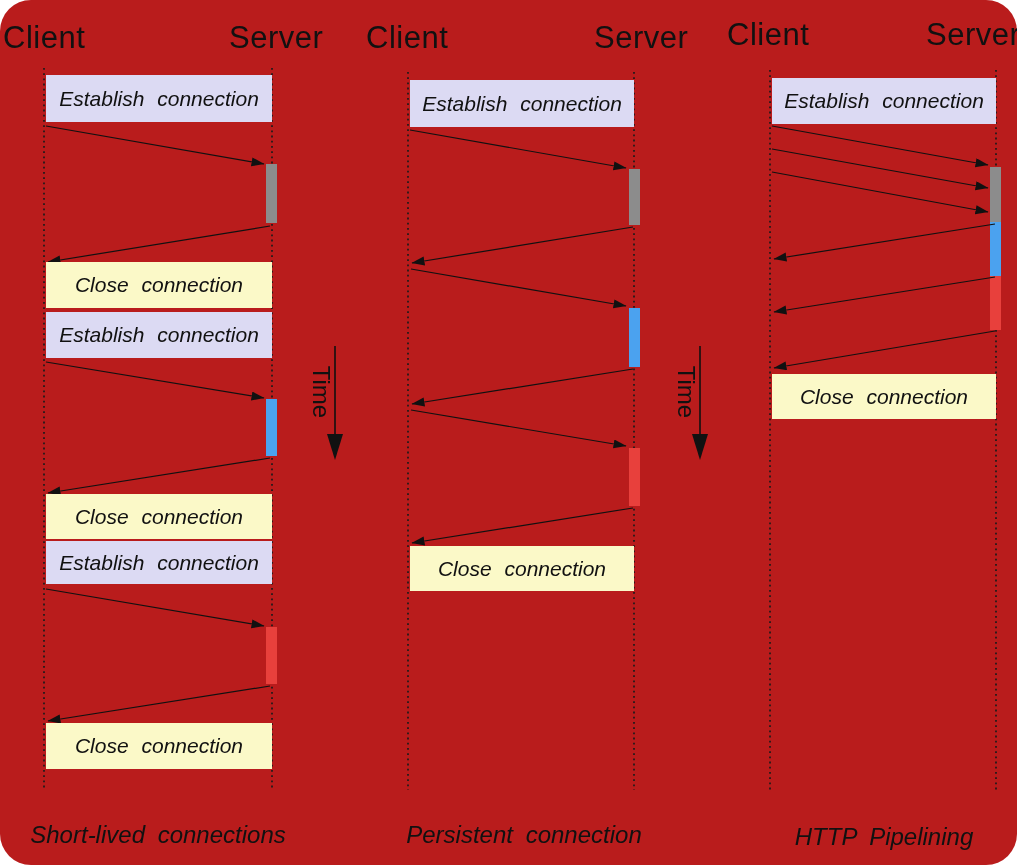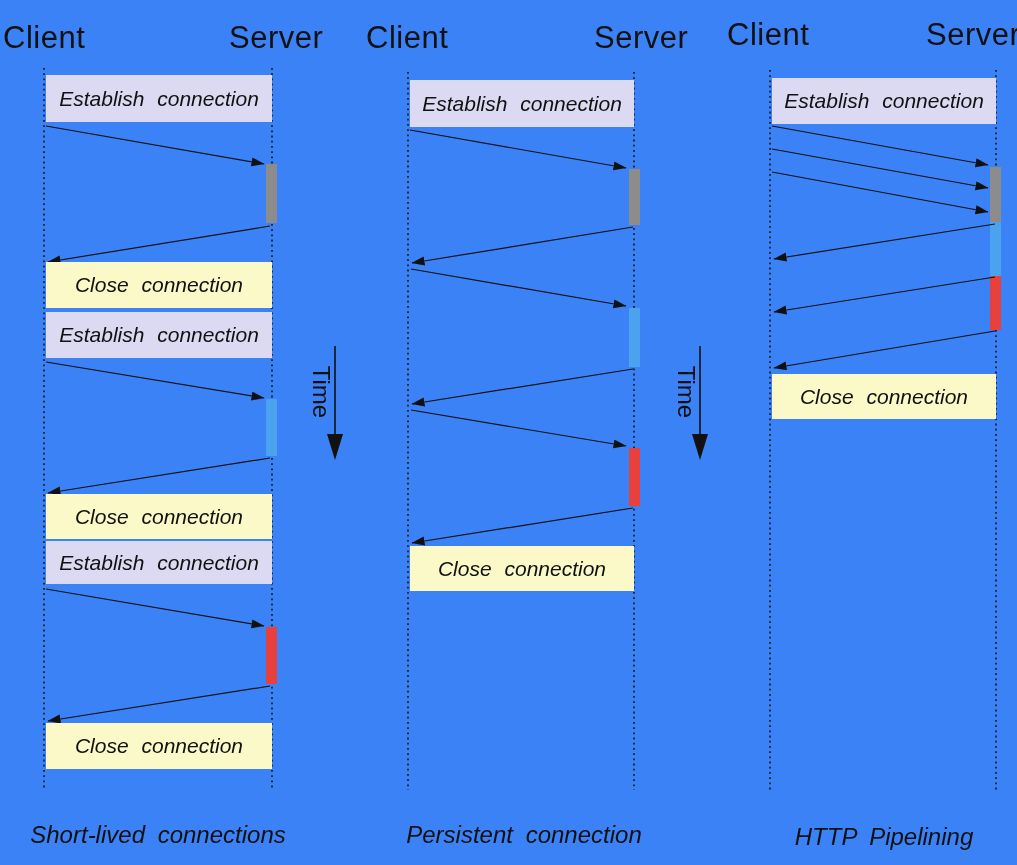--- a/index.html
+++ b/index.html
@@ -8,21 +8,22 @@
     background: #ffffff;
     width: 1017px;
     height: 865px;
     overflow: hidden;
     font-family: "Liberation Sans", sans-serif;
   }
   #diagram-root {
     position: relative;
     width: 1017px;
     height: 865px;
-    background: #3b82f6;
+    background: #b91c1c;
+    border-radius: 31px;
   }
   svg {
     display: block;
   }
   svg text {
     font-family: "Liberation Sans", sans-serif;
     fill: #111111;
   }
   .header-label {
     font-size: 31px;

